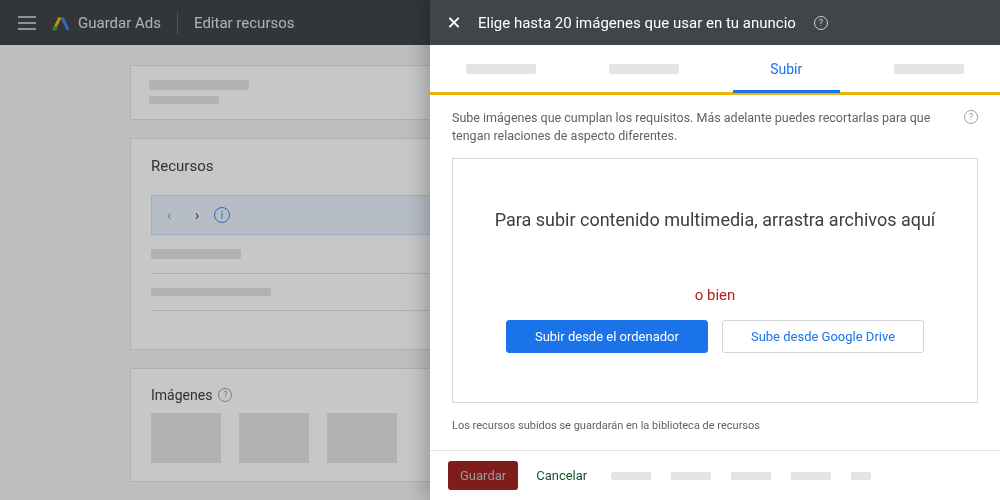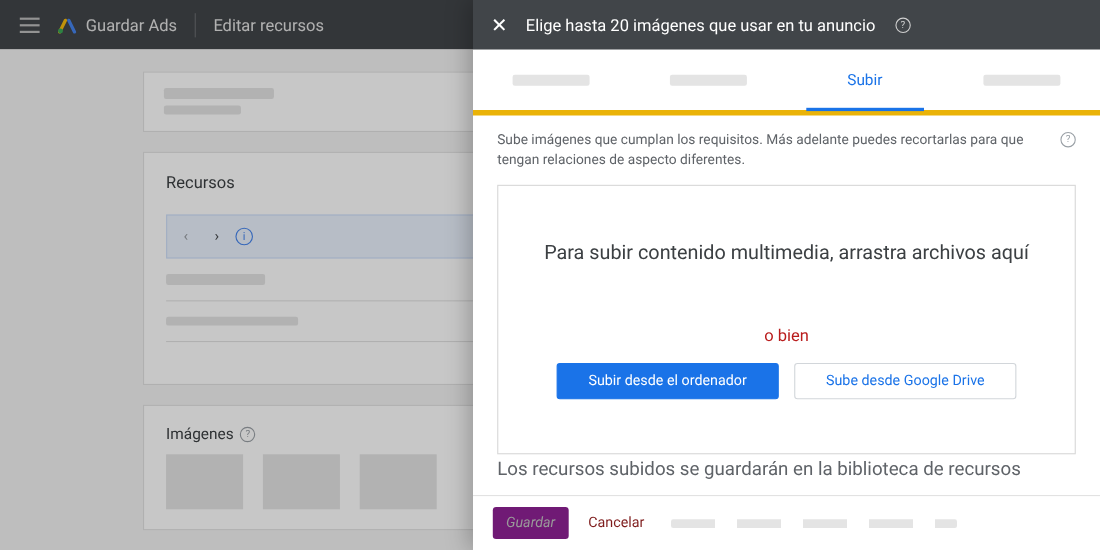--- a/index.html
+++ b/index.html
@@ -31,42 +31,42 @@
   .help { width: 14px; height: 14px; border: 1.3px solid #9aa0a6; border-radius: 50%; color: #9aa0a6; font-size: 9px; display: flex; align-items: center; justify-content: center; }
   .thumbs { display: flex; gap: 18px; }
   .thumb { width: 70px; height: 50px; background: #e4e4e4; }
 
   
   .modal { position: absolute; top: 0; right: 0; width: 570px; height: 500px; background: #fff; display: flex; flex-direction: column; box-shadow: -4px 0 20px rgba(0,0,0,0.25); }
   .m-head { height: 45px; background: #414549; color: #fff; display: flex; align-items: center; padding: 0 14px; gap: 14px; font-size: 15px; }
   .close { width: 20px; height: 20px; color: #fff; font-size: 18px; display: flex; align-items: center; justify-content: center; cursor: pointer; }
   .m-head .help { border-color: #cfcfcf; color: #cfcfcf; margin-left: 4px; }
 
-  .tabs { display: flex; height: 60px; border-bottom: 5px solid #eab308; }
+  .tabs { display: flex; height: 50px; border-bottom: 3px solid #eab308; }
   .tab { flex: 1; display: flex; align-items: center; justify-content: center; font-size: 14px; color: #5f6368; position: relative; cursor: pointer; }
   .tab .ph { width: 70px; height: 10px; }
   .tab.active { color: #1a73e8; }
   .tab.active::after { content: ""; position: absolute; bottom: -1px; left: 18px; right: 18px; height: 3px; background: #1a73e8; }
 
   .m-body { padding: 14px 22px 8px; flex: 1; overflow: hidden; }
   .hint { font-size: 12.5px; color: #5f6368; line-height: 1.4; display: flex; gap: 6px; }
   .hint .help { flex: none; margin-top: 1px; }
   .drop { margin-top: 14px; border: 1px solid #d8d8d8; height: 245px; display: flex; flex-direction: column; align-items: center; justify-content: center; gap: 12px; padding: 0 20px; text-align: right; }
   .drop-main { font-size: 18px; color: #3c4043; }
   .drop-or { font-size: 15px; color: #b91c1c; margin-top: 44px; }
   .btn-row { display: flex; gap: 14px; margin-top: 4px; }
   .btn { font-size: 13px; padding: 8px 28px; border-radius: 3px; cursor: pointer; }
   .btn.primary { background: #1a73e8; color: #fff; border: 1px solid #1a73e8; }
   .btn.secondary { background: #fff; color: #1a73e8; border: 1px solid #d2d6da; }
 
-  .lib-note { font-size: 17px; color: #5f6368; margin-top: 4px; }
+  .lib-note { font-size: 11px; color: #5f6368; margin-top: 16px; }
 
   .m-foot { height: 50px; border-top: 1px solid #e2e2e2; display: flex; align-items: center; padding: 0 18px; gap: 18px; }
-  .foot-save { background: #701a75; color: #9a9a9a; font-size: 13px; padding: 7px 12px; border-radius: 3px; font-style: italic; }
-  .foot-cancel { color: #7f1d1d; font-size: 13px; cursor: pointer; }
+  .foot-save { background: #7f1d1d; color: #9a9a9a; font-size: 13px; padding: 7px 12px; border-radius: 3px; }
+  .foot-cancel { color: #14532d; font-size: 13px; cursor: pointer; }
   .foot-ph { flex: 1; height: 8px; background: repeating-linear-gradient(90deg,#e4e4e4 0 40px,#fff 40px 60px); max-width: 260px; margin-left: 6px; border-radius: 2px; }
 </style>
 </head>
 <body>
 
 <div class="bg">
   <div class="bg-head">
     <div class="hamburger">
         <span></span>
         <span></span>

